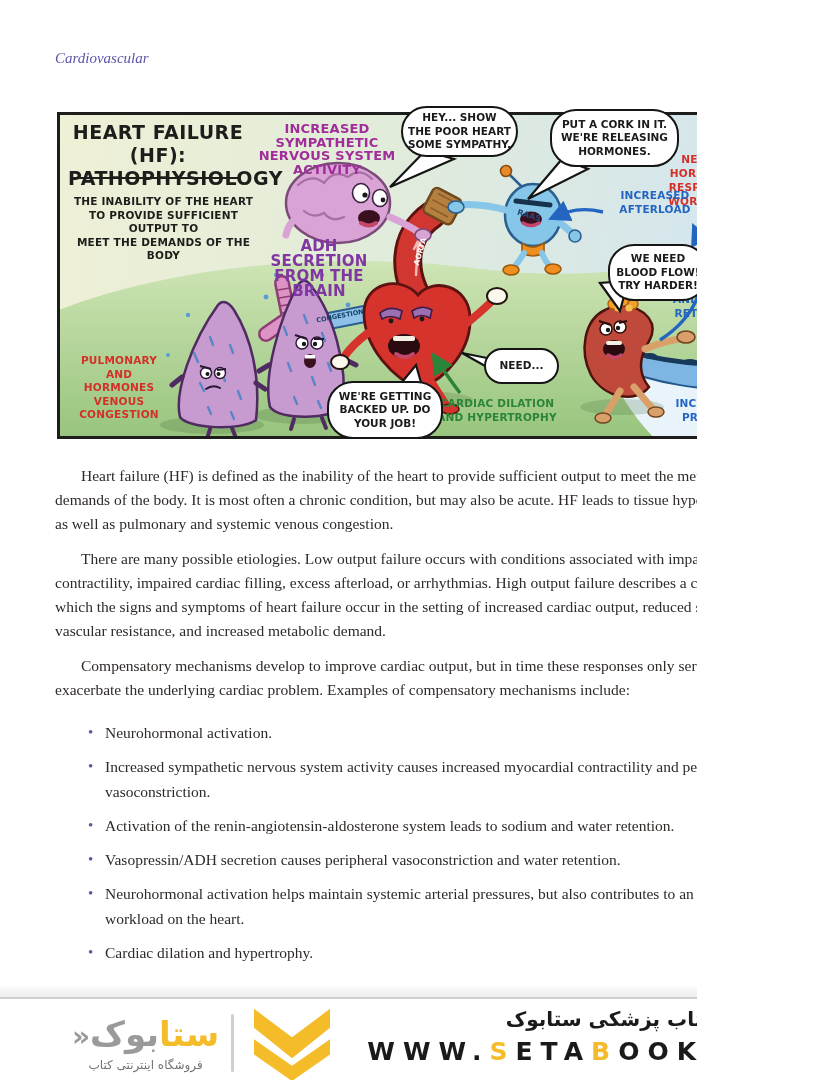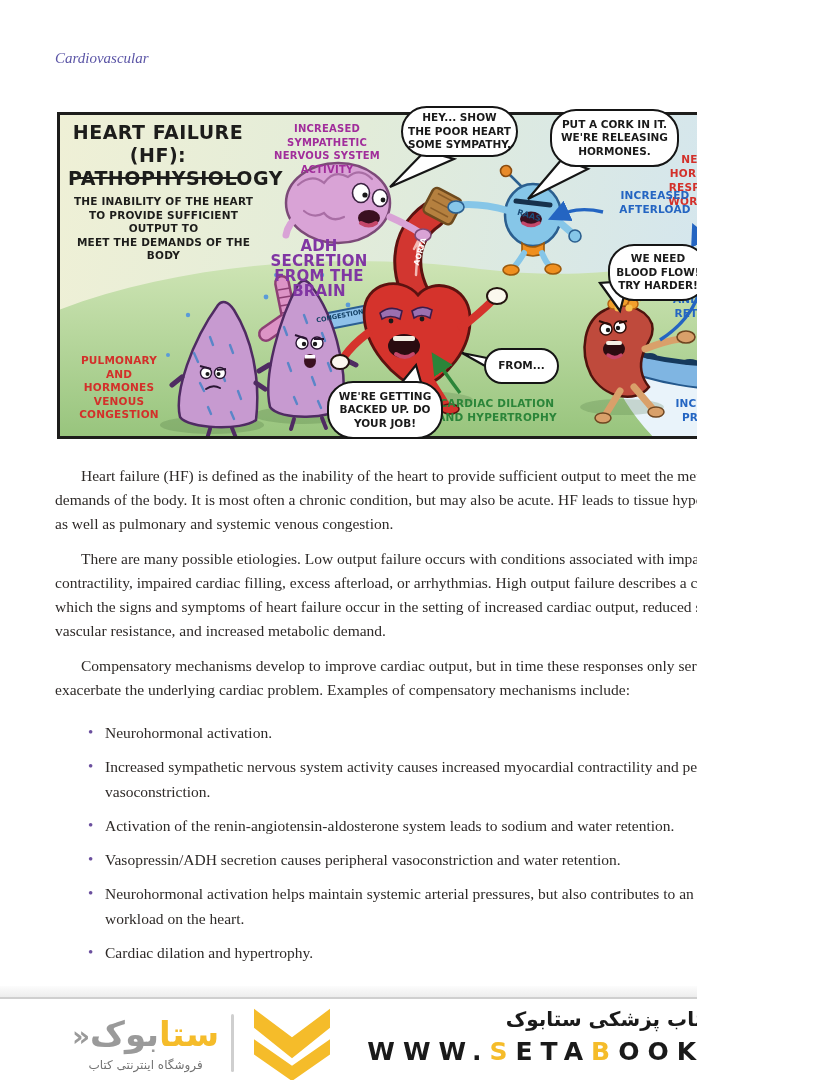--- a/index.html
+++ b/index.html
@@ -219,21 +219,21 @@
 
     <div class="lbl black title" style="left:8px;top:6px;width:180px;">HEART FAILURE (HF):
 PATHOPHYSIOLOGY</div>
     <div class="rule" style="left:11px;top:62px;width:168px;"></div>
     <div class="lbl black" style="left:5px;top:80px;width:197px;font-size:10.5px;line-height:13.5px;">THE INABILITY OF THE HEART
 TO PROVIDE SUFFICIENT OUTPUT TO
 MEET THE DEMANDS OF THE BODY</div>
     <div class="lbl red" style="left:6px;top:239px;width:106px;font-size:10.5px;line-height:13.5px;">PULMONARY AND
 HORMONES VENOUS
 CONGESTION</div>
-    <div class="lbl purple" style="left:194px;top:7px;width:146px;font-size:10px;line-height:13.5px;">INCREASED SYMPATHETIC
+    <div class="lbl purple" style="left:194px;top:7px;width:146px;font-size:13px;line-height:13.5px;">INCREASED SYMPATHETIC
 NERVOUS SYSTEM ACTIVITY</div>
     <div class="lbl violet" style="left:210px;top:124px;width:98px;font-size:15px;line-height:15px;">ADH SECRETION
 FROM THE BRAIN</div>
     <div class="lbl red" style="left:608px;top:37px;width:74px;font-size:10.5px;line-height:14px;">NEURO-
 HORMONAL
 RESPONSES
 WORSEN HF</div>
     <div class="lbl blue" style="left:545px;top:73px;width:100px;font-size:10.5px;line-height:14px;">INCREASED
 AFTERLOAD</div>
     <div class="lbl blue" style="left:613px;top:163px;width:72px;font-size:10.5px;line-height:14px;">SODIUM
@@ -250,21 +250,21 @@
 
     <div class="bubble" style="left:341px;top:-9px;width:117px;height:51px;">HEY... SHOW
 THE POOR HEART
 SOME SYMPATHY.</div>
     <div class="bubble" style="left:490px;top:-6px;width:129px;height:58px;">PUT A CORK IN IT.
 WE'RE RELEASING
 HORMONES.</div>
     <div class="bubble" style="left:548px;top:121px;width:100px;height:57px;margin-top:8px;">WE NEED
 BLOOD FLOW!
 TRY HARDER!</div>
-    <div class="bubble" style="left:424px;top:233px;width:75px;height:36px;">FROM...</div>
+    <div class="bubble" style="left:424px;top:233px;width:75px;height:36px;">NEED...</div>
     <div class="bubble" style="left:267px;top:266px;width:116px;height:58px;">WE'RE GETTING
 BACKED UP. DO
 YOUR JOB!</div>
   </div>
 
   <div id="article">
     <p>Heart failure (HF) is defined as the inability of the heart to provide sufficient output to meet the metabolic demands of the body. It is most often a chronic condition, but may also be acute. HF leads to tissue hypoperfusion, as well as pulmonary and systemic venous congestion.</p>
     <p>There are many possible etiologies. Low output failure occurs with conditions associated with impaired cardiac contractility, impaired cardiac filling, excess afterload, or arrhythmias. High output failure describes a condition in which the signs and symptoms of heart failure occur in the setting of increased cardiac output, reduced systemic vascular resistance, and increased metabolic demand.</p>
     <p>Compensatory mechanisms develop to improve cardiac output, but in time these responses only serve to exacerbate the underlying cardiac problem. Examples of compensatory mechanisms include:</p>
     <ul>

